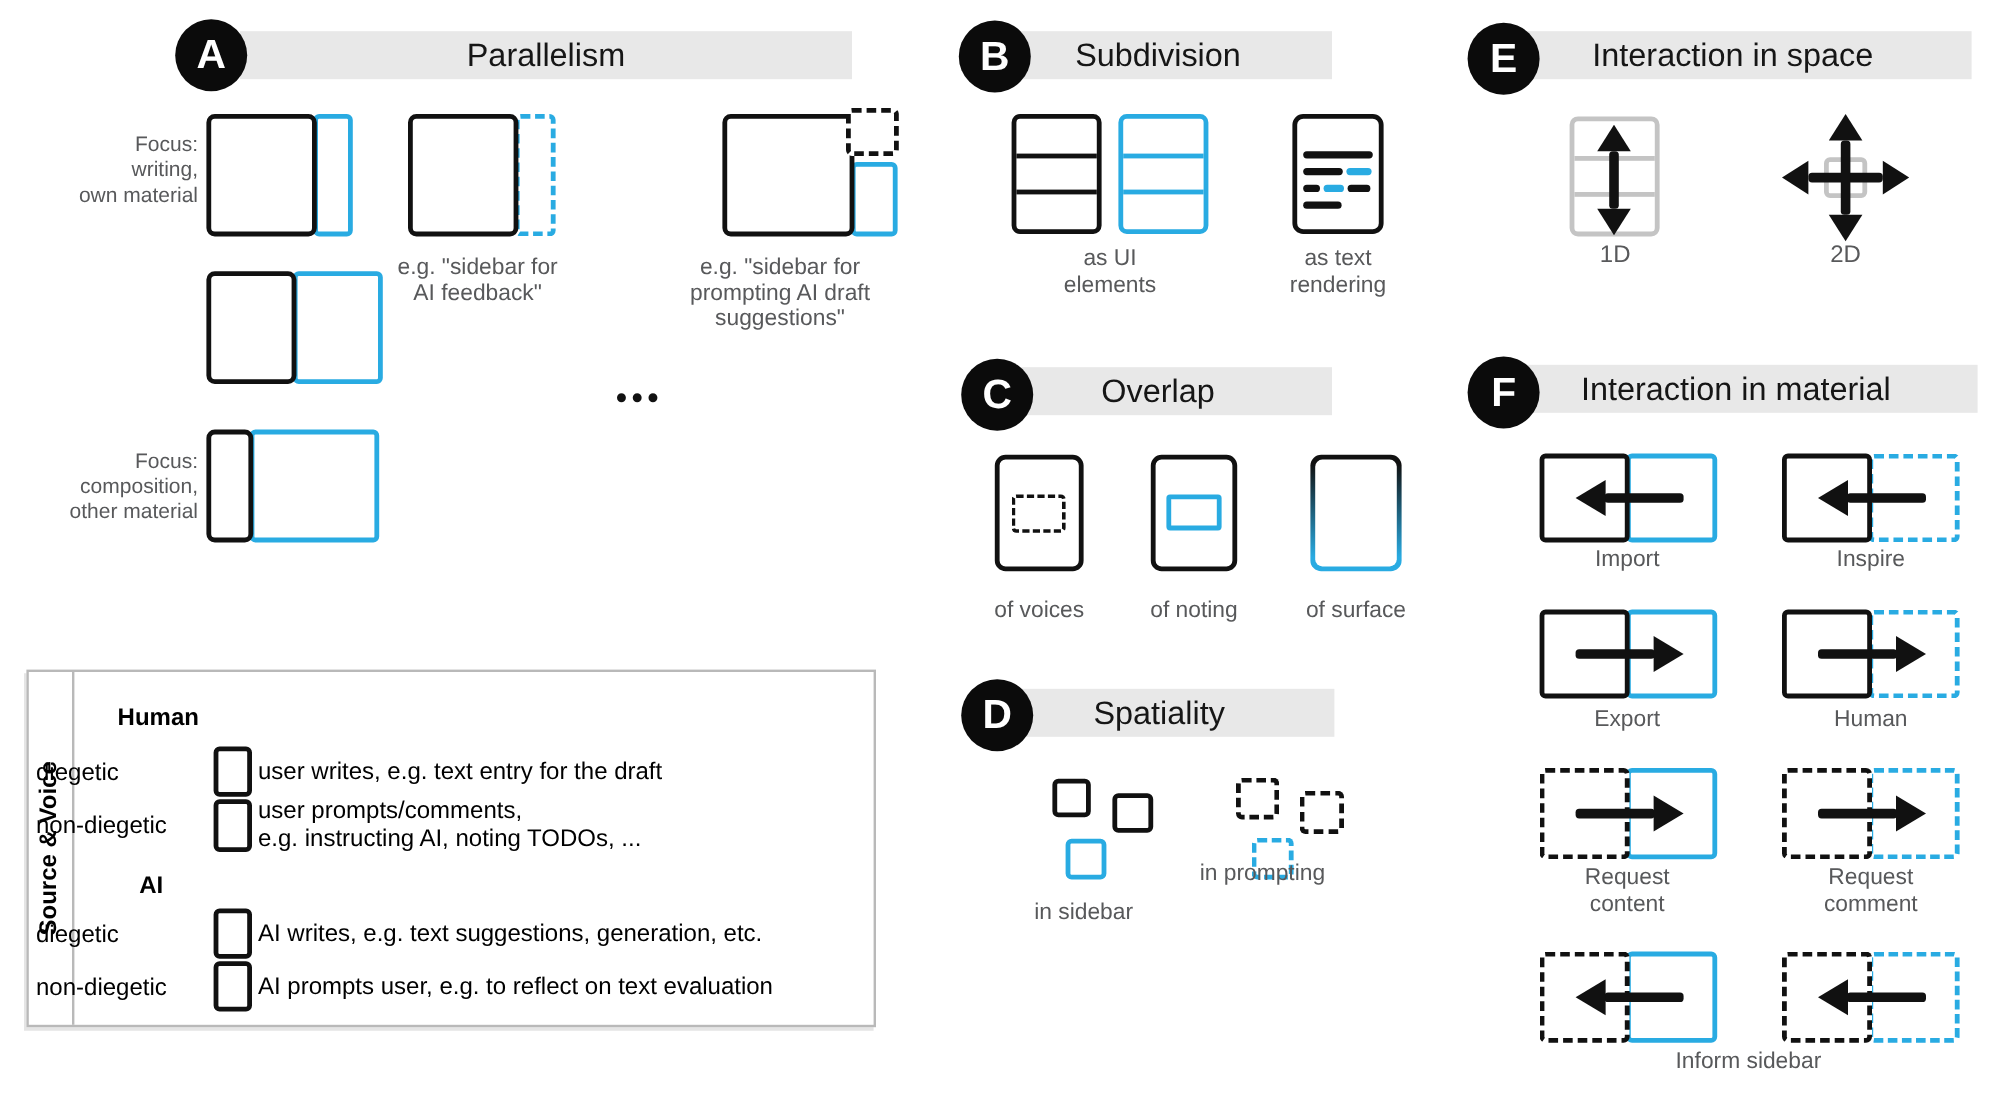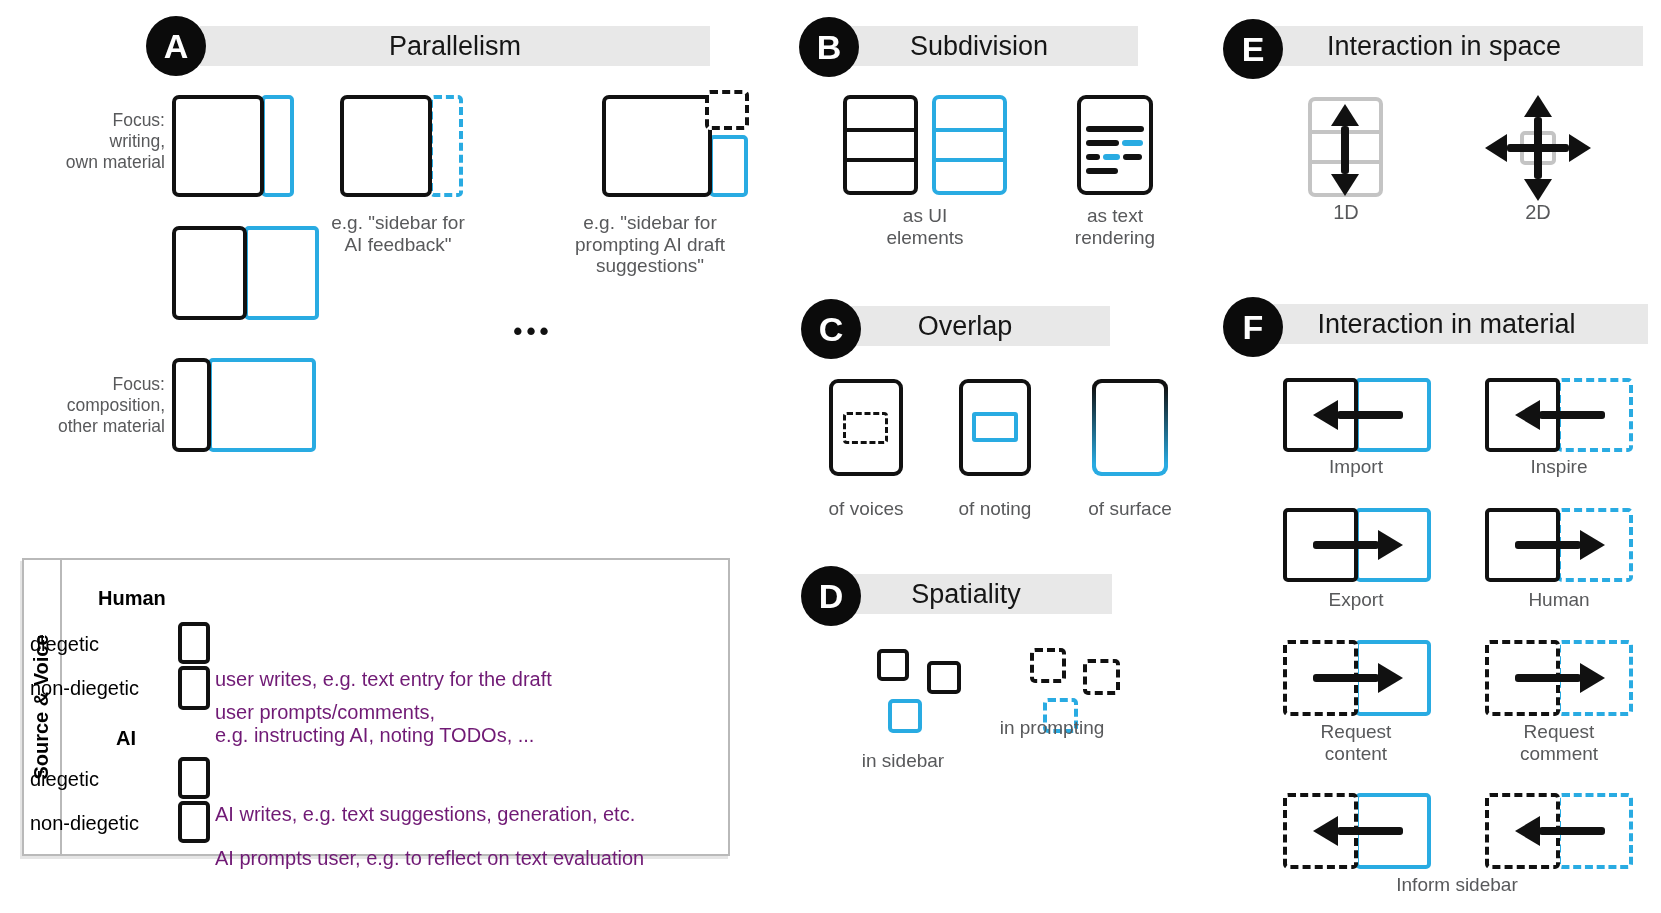--- a/index.html
+++ b/index.html
@@ -54,21 +54,21 @@
 
   
   .legendBox{position:absolute;left:22px;top:558px;width:708px;height:298px;border:2px solid #b9b9b9;
              background:#fff;box-sizing:border-box;box-shadow:-2px 3px 0 rgba(0,0,0,0.10);}
   .legendDivider{position:absolute;left:60px;top:560px;width:2px;height:294px;background:#b9b9b9;}
   .axisLabel{position:absolute;left:41px;top:707px;transform:translate(-50%,-50%) rotate(-90deg);
              font-size:20px;font-weight:bold;color:#000;white-space:nowrap;}
   .lgHead{position:absolute;font-size:20px;font-weight:bold;color:#000;}
   .lgLabel{position:absolute;left:30px;width:125px;font-size:20px;color:#000;}
   .swatch{position:absolute;width:32px;border:4px solid #111;border-radius:5px;box-sizing:border-box;background:#fff;}
-  .lgDesc{position:absolute;left:215px;font-size:20px;line-height:23px;color:#701a75;white-space:pre-line;margin-top:36px;}
+  .lgDesc{position:absolute;left:215px;font-size:20px;line-height:23px;color:#000000;white-space:pre-line;}
 </style>
 </head>
 <body>
 
 <div id="canvas">
 
   <div>
     <div class="badge" style="left:146px;top:16px;">
         <span>A</span>
       </div>
@@ -130,21 +130,21 @@
 
     <div class="lgLabel" style="top:812px;">non-diegetic</div>
     <div class="swatch blue dash" style="left:178px;top:801px;height:42px;"></div>
     <div class="lgDesc" style="top:811px;">AI prompts user, e.g. to reflect on text evaluation</div>
   </div>
 
   <div>
     <div class="badge" style="left:799px;top:17px;">
         <span>B</span>
       </div>
-    <div class="hdr" style="left:820px;top:26px;width:318px;">
+    <div class="hdr" style="left:820px;top:26px;width:290px;">
         <span>Subdivision</span>
       </div>
 
     <div class="rect" style="left:843px;top:95px;width:75px;height:100px;">
       <div class="hline" style="top:31%;"></div>
       <div class="hline" style="top:64%;"></div>
     </div>
     <div class="rect blue" style="left:932px;top:95px;width:75px;height:100px;">
       <div class="hline b" style="top:31%;"></div>
       <div class="hline b" style="top:64%;"></div>

